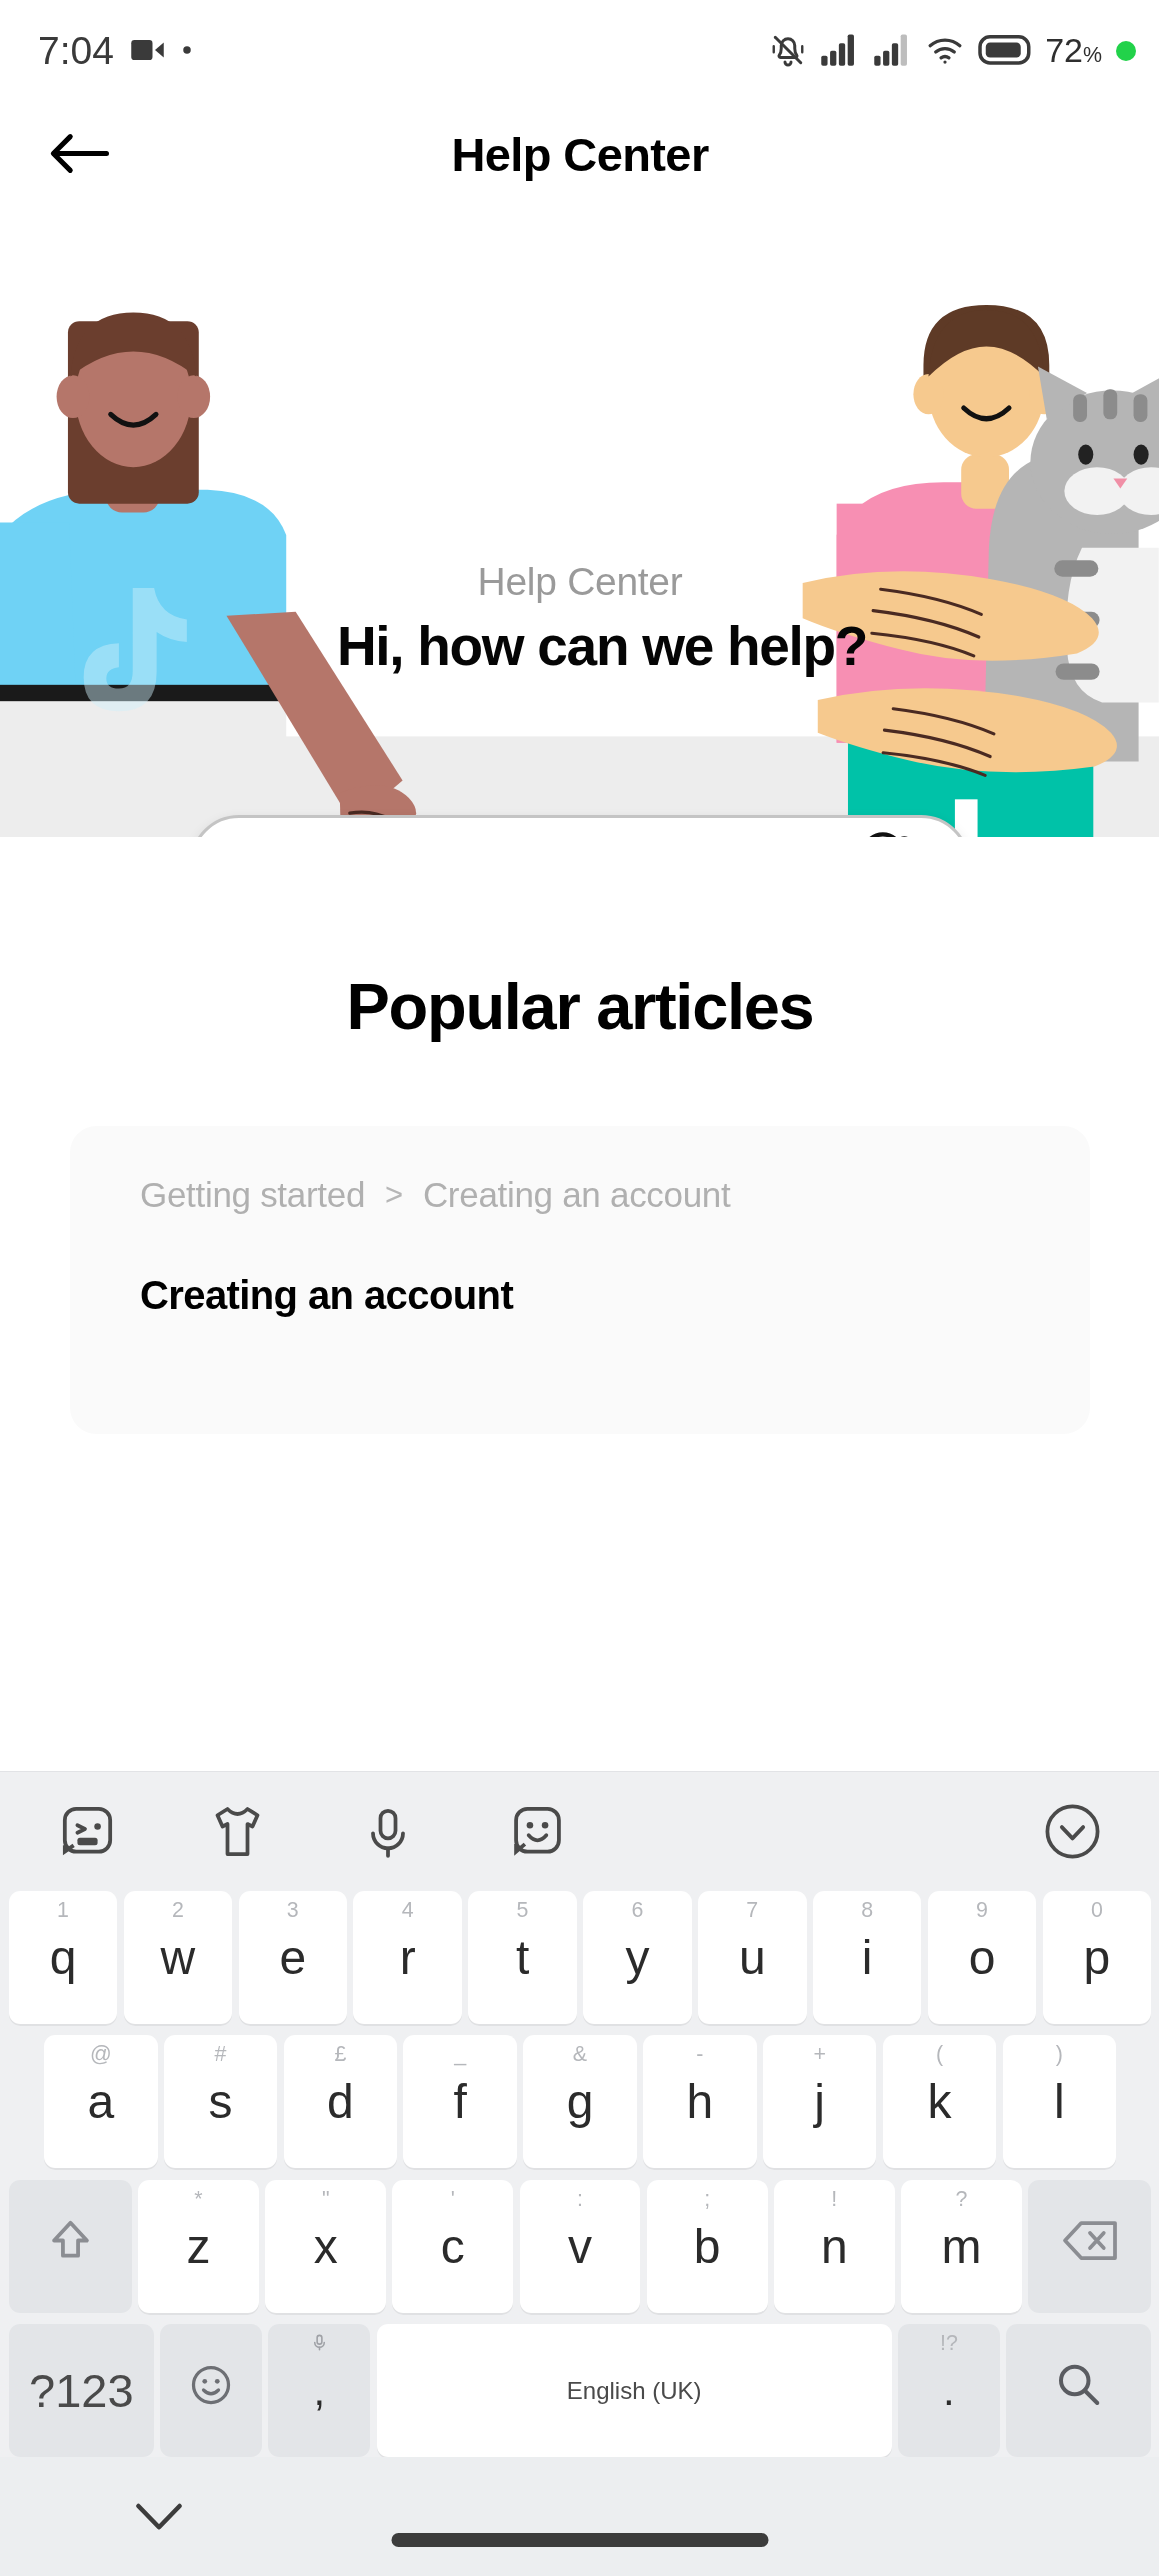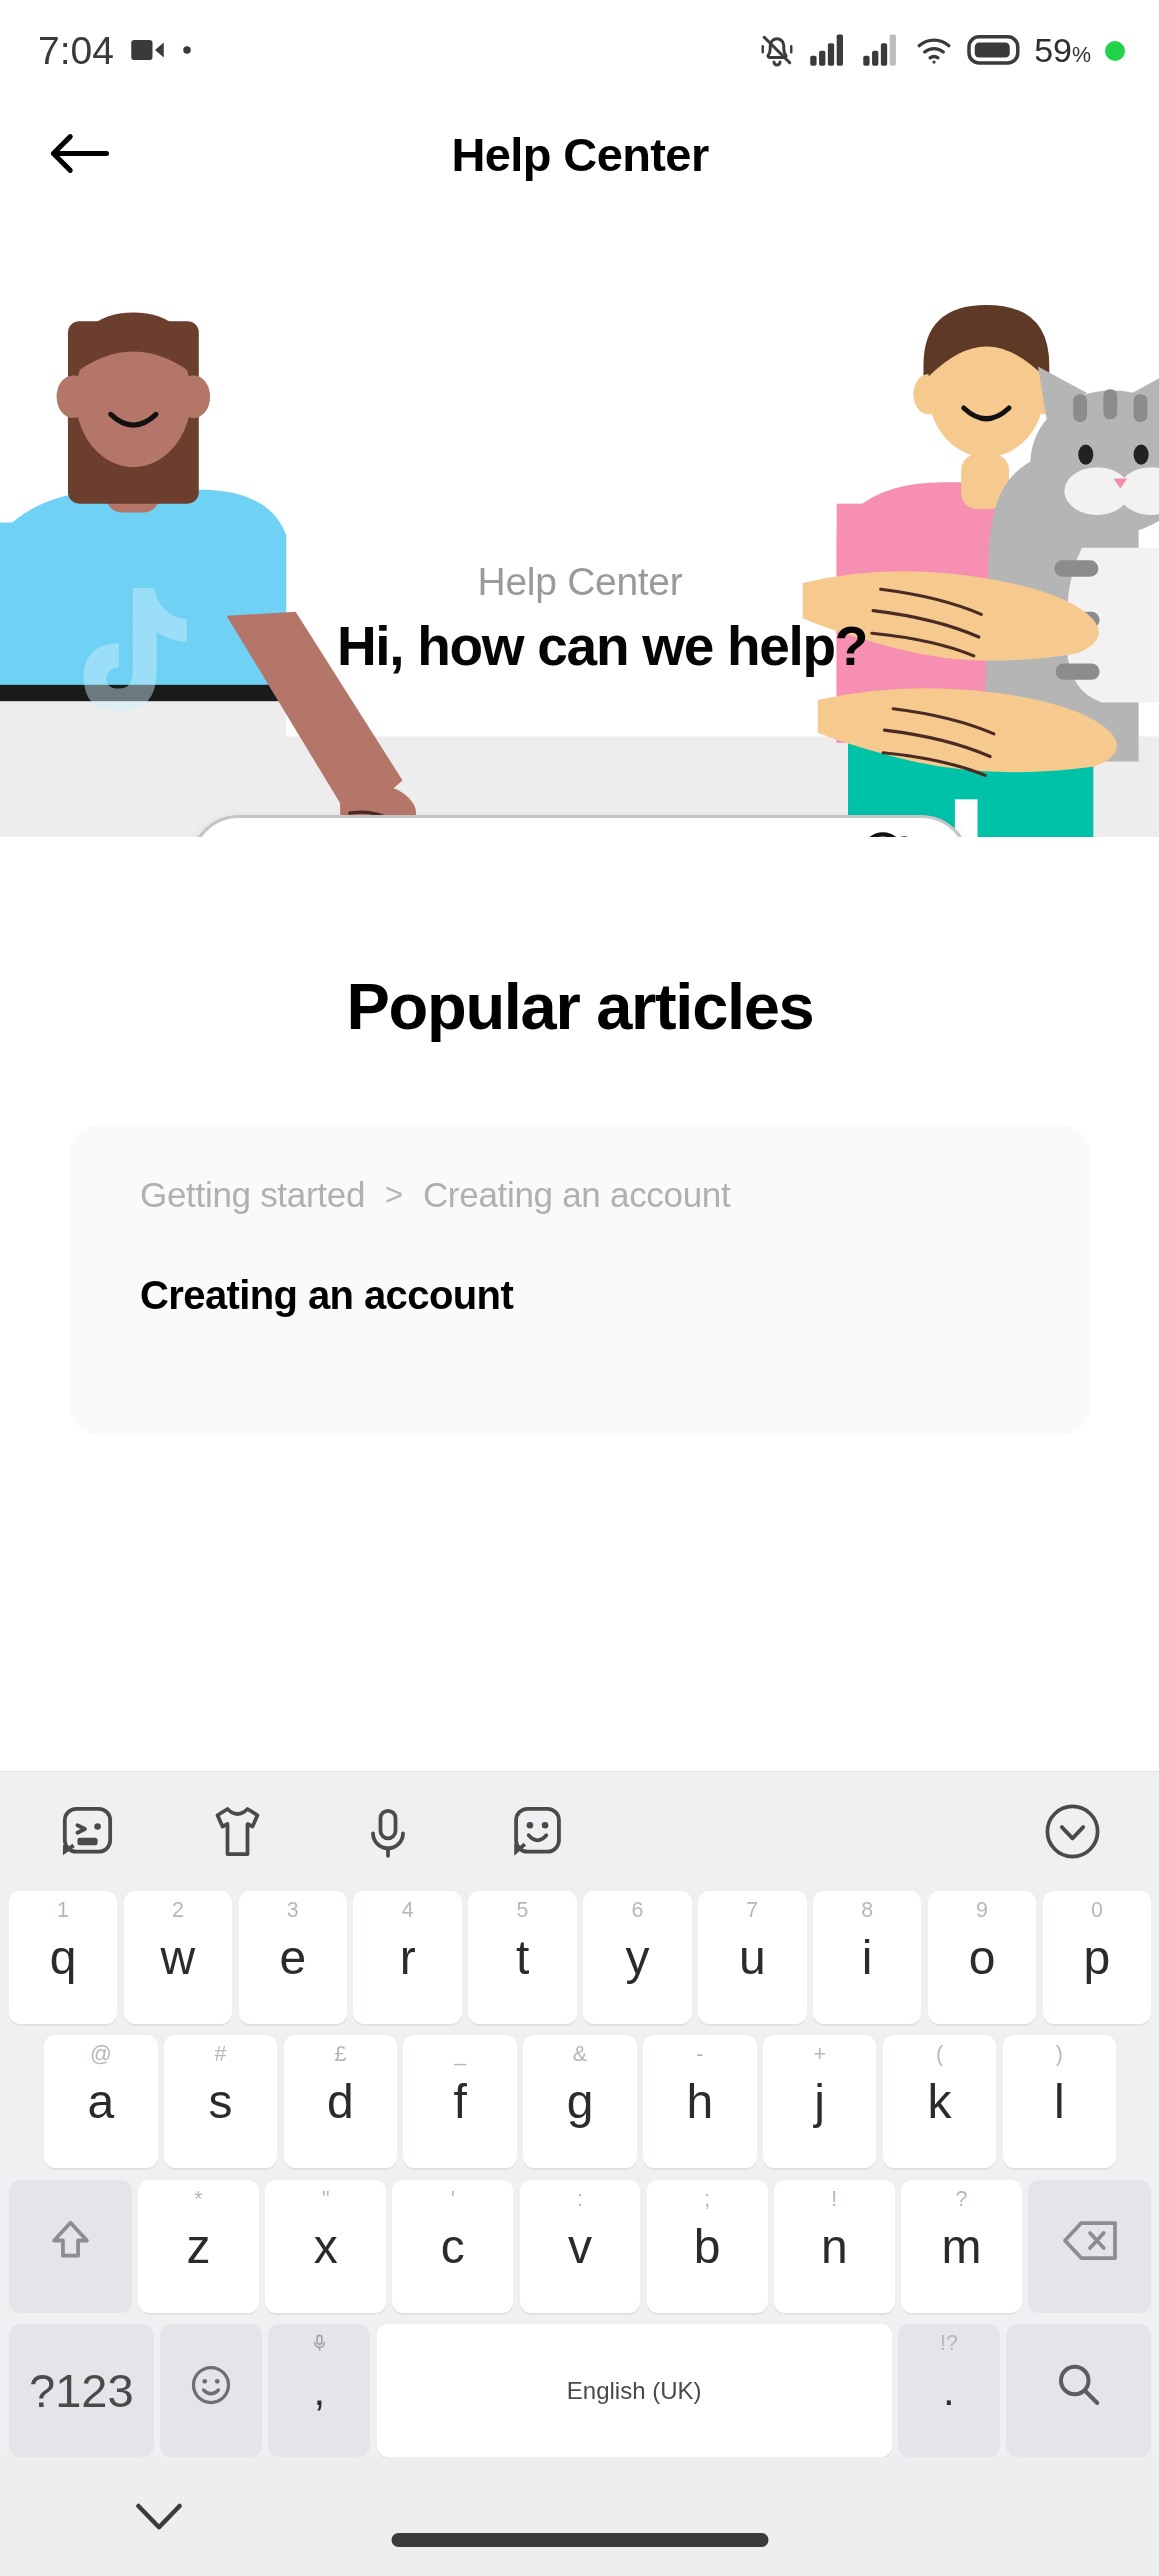--- a/index.html
+++ b/index.html
@@ -8,21 +8,21 @@
     width:1160px; height:2576px;
     font-family:"Liberation Sans", sans-serif;
     overflow:hidden; position:relative;
     -webkit-font-smoothing:antialiased;
   }
 
   
   .statusbar{
     height:101px; width:100%;
     display:flex; align-items:center; justify-content:space-between;
-    padding:0 35px 0 38px; background:#ffffff;
+    padding:0 24px 0 38px; background:#ffffff;
   }
   .sb-left{ display:flex; align-items:center; gap:16.4px; }
   .sb-time{ font-size:39px; color:#3a3a3a; letter-spacing:0px; }
   .sb-right{ display:flex; align-items:center; gap:14px; }
   .sb-pct{ font-size:34px; color:#2f2f2f; }
   .sb-pct small{ font-size:21.4px; }
   .green-dot{ width:20px; height:20px; border-radius:50%; background:#22d24a; }
 
   
   .header{
@@ -190,21 +190,21 @@
         <path d="M11.8 19.3a5.5 5.5 0 0 1 6.4 0"></path>
         <circle cx="15" cy="22.6" r="1.3" fill="#3a3a3a" stroke="none"></circle>
       </svg>
     </span>
     <span>
       <svg width="53" height="30" viewBox="0 0 42 24">
         <rect x="1.4" y="1.4" width="39" height="21" rx="8" fill="none" stroke="#3a3a3a" stroke-width="2.8"></rect>
         <rect x="6" y="6" width="28" height="12" rx="3.5" fill="#3a3a3a"></rect>
       </svg>
     </span>
-    <span class="sb-pct"><span>59</span><small>%</small></span>
+    <span class="sb-pct"><span>72</span><small>%</small></span>
     <span class="green-dot"></span>
   </div>
 </div>
 
 <div class="header">
   <div class="back-btn">
     <span>
       <svg width="60" height="44" viewBox="0 0 48 35" fill="none" stroke="#000" stroke-width="4" stroke-linecap="round" stroke-linejoin="round">
         <path d="M46 17.5 H4"></path>
           <path d="M17 4 L3.5 17.5 L17 31"></path>

